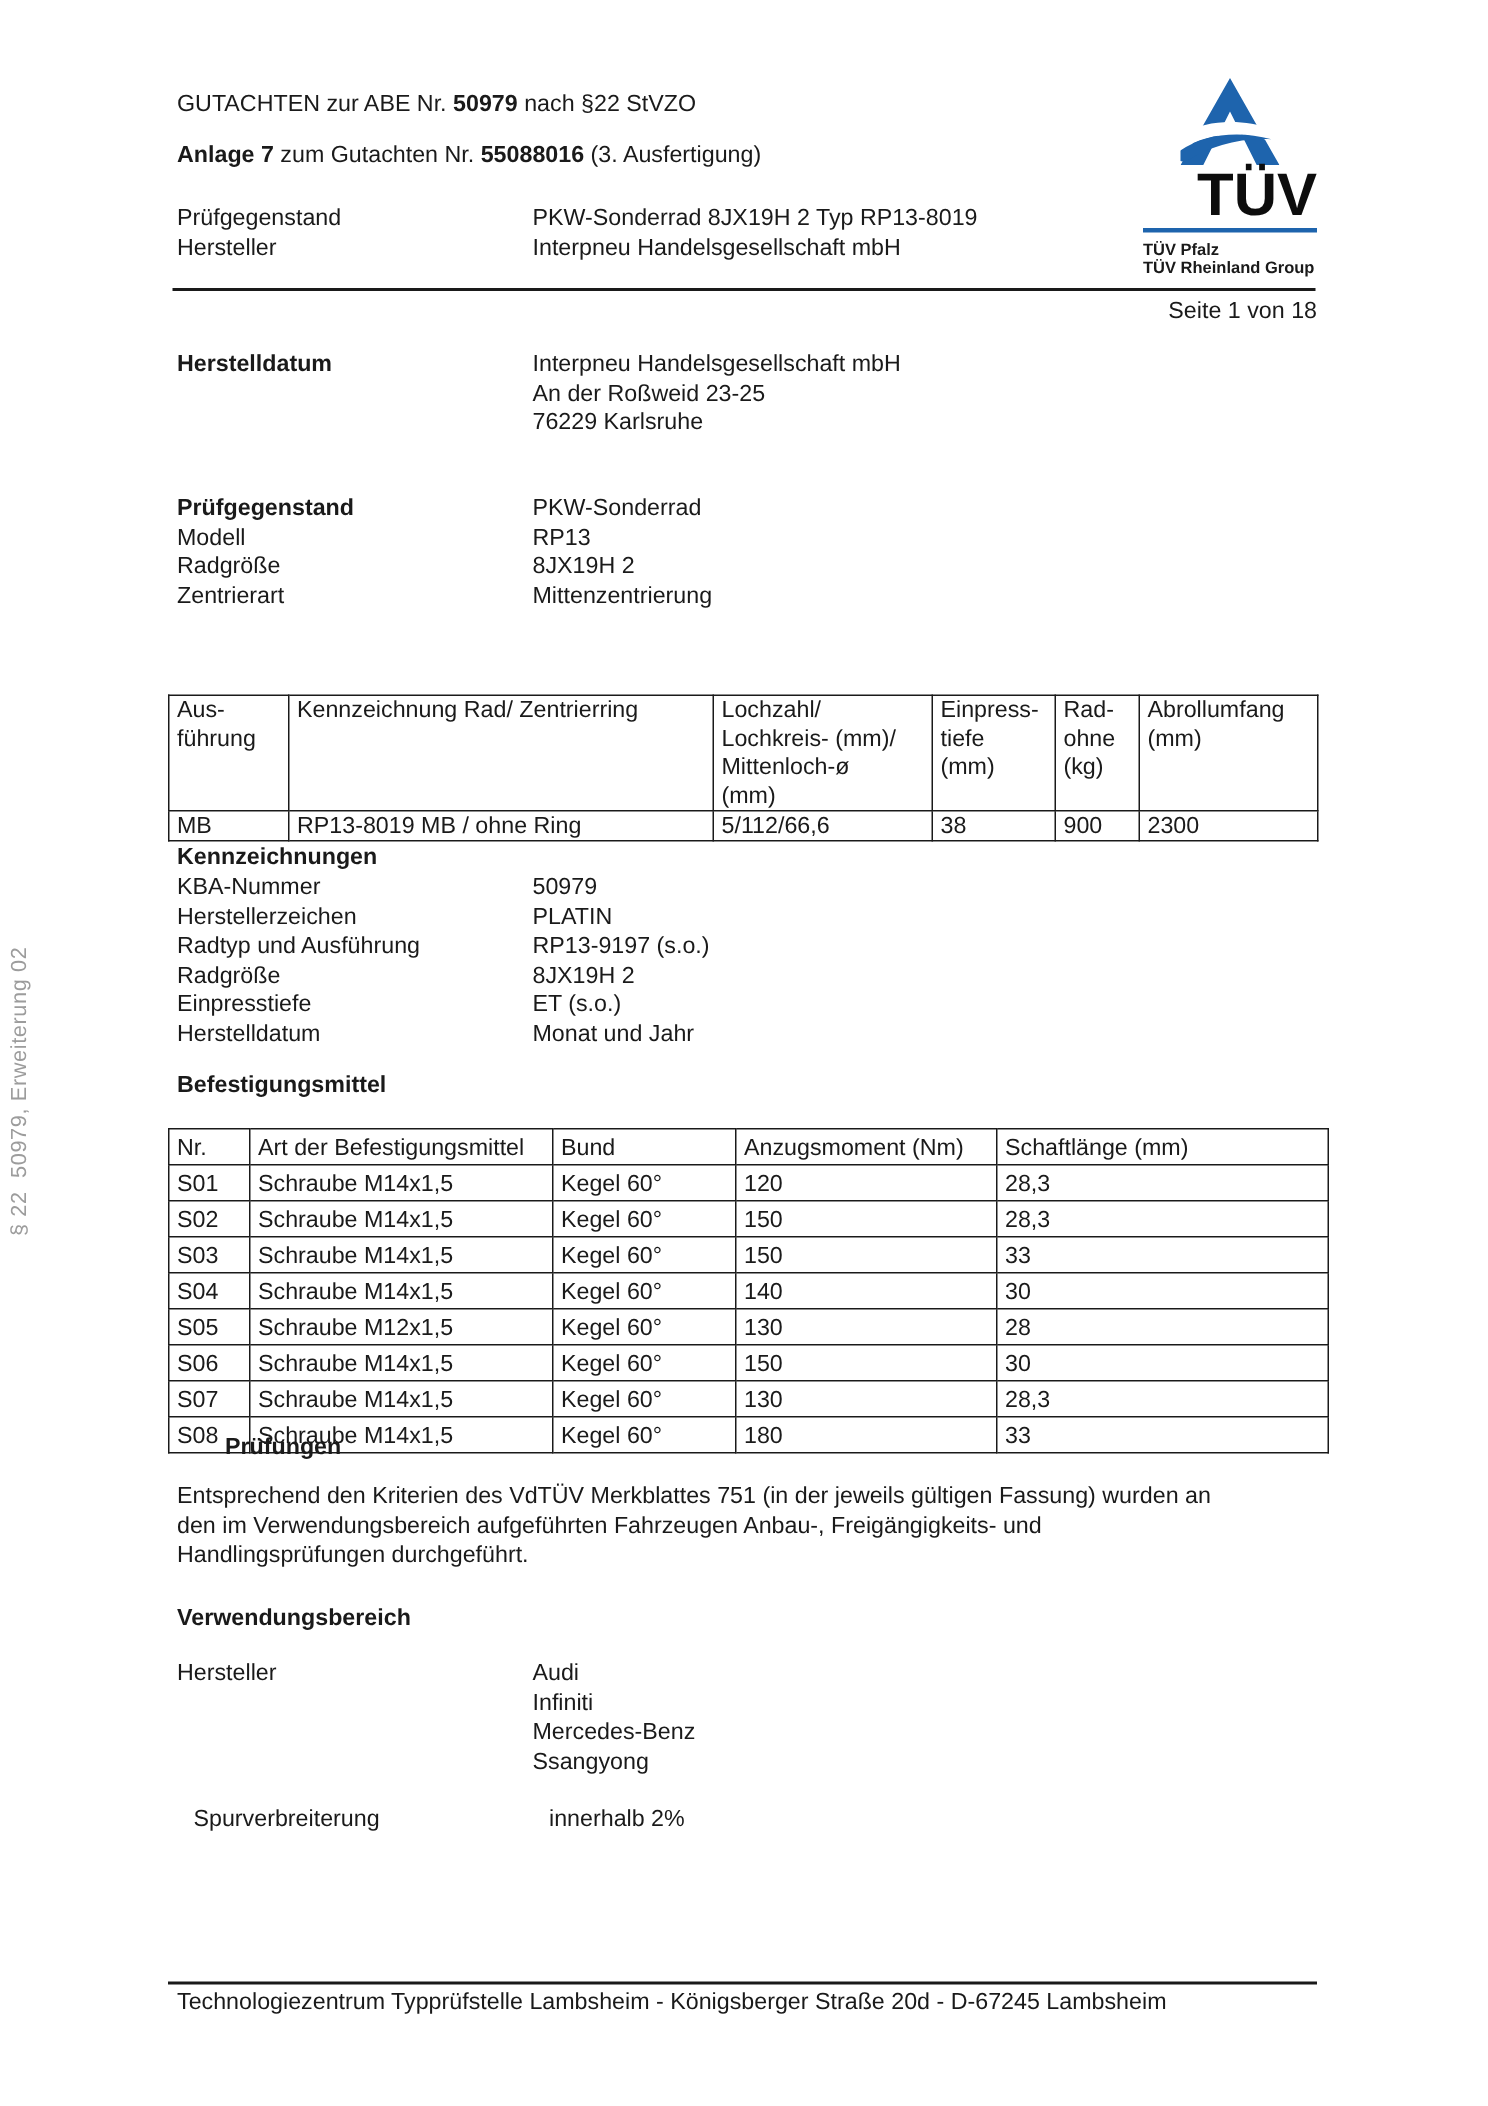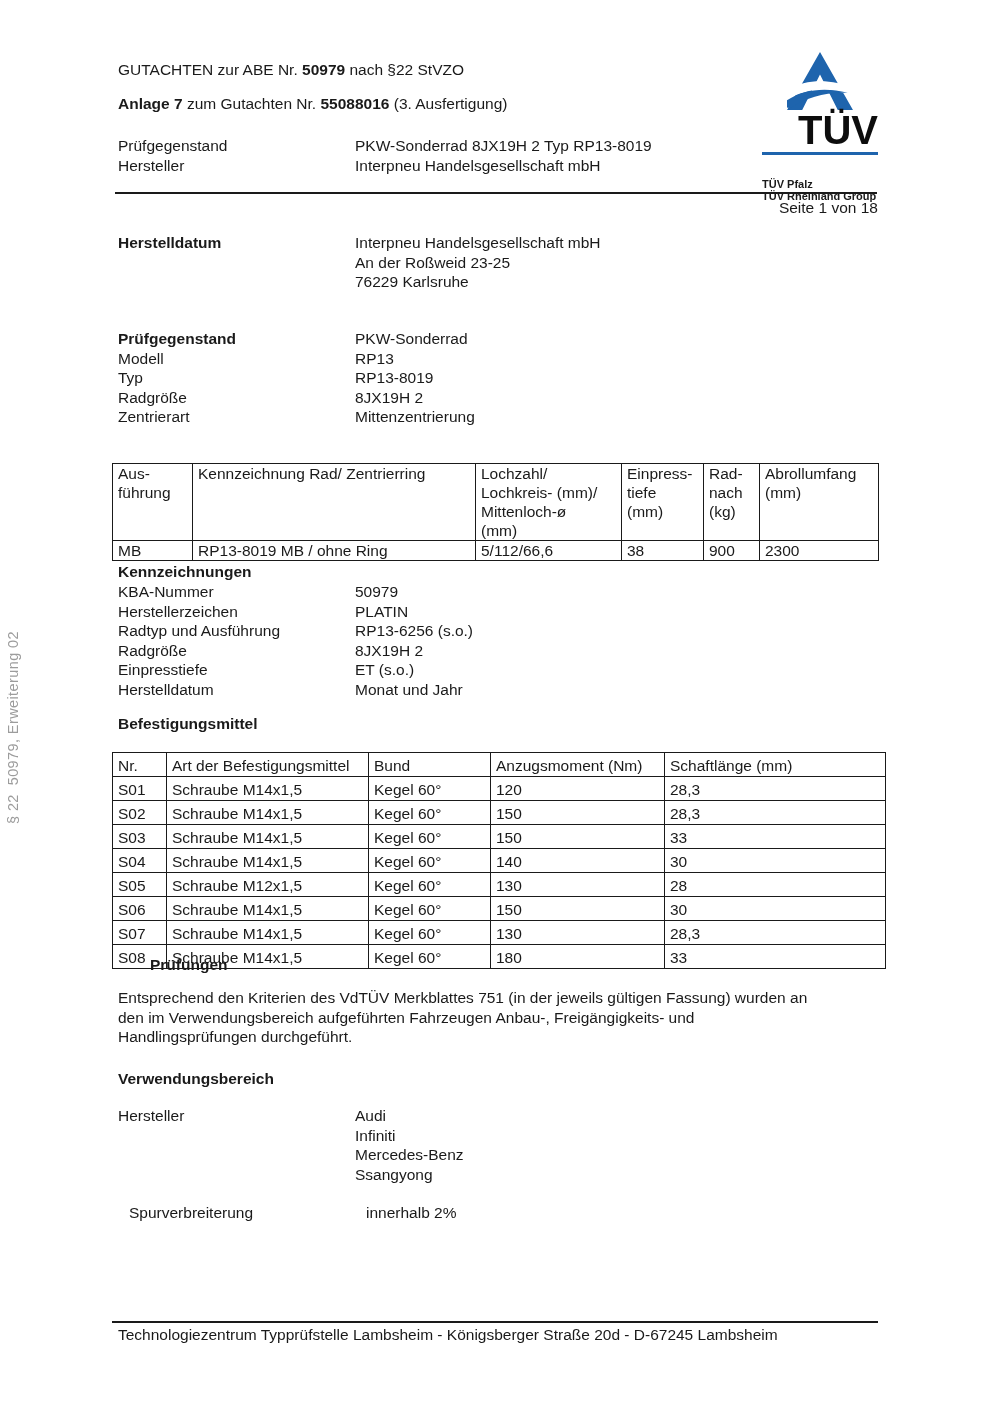--- a/index.html
+++ b/index.html
@@ -29,21 +29,21 @@
 
   
   .logo { position:absolute; left:762px; top:52px; width:116px; }
   .logo svg { display:block; margin:0 auto; }
   .logo .word {
     font-weight:bold; font-size:40px; line-height:38px; text-align:right;
     letter-spacing:0px; color:#0d0d0d; margin-top:1px;
   }
   .logo .bar { height:3px; margin-top:3px; }
   .logo .sub { font-size:11px; line-height:11.5px; font-weight:bold; color:#1a1a1a; }
-  .logo .sub.first { margin-top:24px; }
+  .logo .sub.first { margin-top:7px; }
 
   
   table { border-collapse:collapse; table-layout:fixed; }
   th, td {
     border:1.5px solid #1a1a1a; padding:0 5px; vertical-align:top; text-align:left;
     font-weight:normal; font-size:15.5px; line-height:19px;
     overflow:hidden;
   }
   .tbl2 td, .tbl2 th { line-height:18.5px; padding-top:4px; padding-bottom:0.5px; }
 
@@ -98,24 +98,20 @@
   </div>
 
   <div class="abs" style="left:118px; top:329px; width:660px;">
     <div class="row">
         <div class="lbl b">Prüfgegenstand</div>
         <div>PKW-Sonderrad</div>
       </div>
     <div class="row">
         <div class="lbl">Modell</div>
         <div>RP13</div>
-      </div>
-    <div class="row">
-        <div class="lbl">Typ</div>
-        <div>RP13-8019</div>
       </div>
     <div class="row">
         <div class="lbl">Radgröße</div>
         <div>8JX19H 2</div>
       </div>
     <div class="row">
         <div class="lbl">Zentrierart</div>
         <div>Mittenzentrierung</div>
       </div>
   </div>
@@ -135,21 +131,21 @@
 führung</th>
       <th class="pre">Kennzeichnung Rad/ Zentrierring</th>
       <th class="pre">Lochzahl/
 Lochkreis- (mm)/
 Mittenloch-ø
 (mm)</th>
       <th class="pre">Einpress-
 tiefe
 (mm)</th>
       <th class="pre">Rad-
-nach
+ohne
 (kg)</th>
       <th class="pre">Abrollumfang
 (mm)</th>
     </tr>
     <tr>
       <td>MB</td>
       <td>RP13-8019 MB / ohne Ring</td>
       <td>5/112/66,6</td>
       <td>38</td>
       <td>900</td>
@@ -163,21 +159,21 @@
     <div class="row">
         <div class="lbl">KBA-Nummer</div>
         <div>50979</div>
       </div>
     <div class="row">
         <div class="lbl">Herstellerzeichen</div>
         <div>PLATIN</div>
       </div>
     <div class="row">
         <div class="lbl">Radtyp und Ausführung</div>
-        <div>RP13-6256 (s.o.)</div>
+        <div>RP13-9197 (s.o.)</div>
       </div>
     <div class="row">
         <div class="lbl">Radgröße</div>
         <div>8JX19H 2</div>
       </div>
     <div class="row">
         <div class="lbl">Einpresstiefe</div>
         <div>ET (s.o.)</div>
       </div>
     <div class="row">

